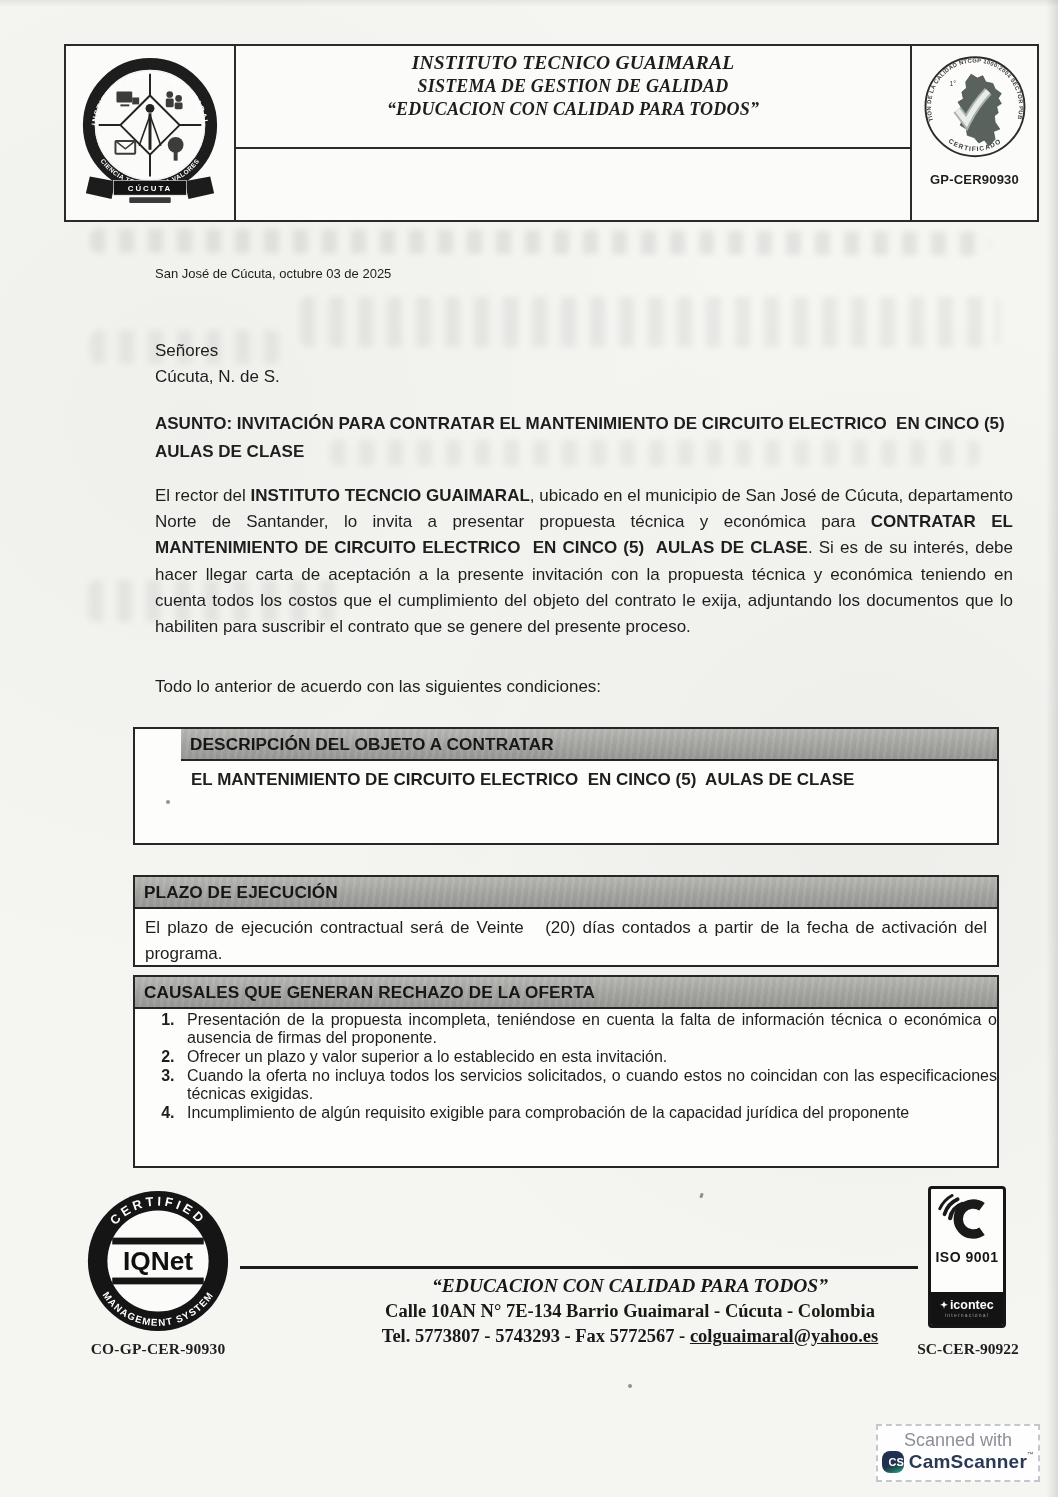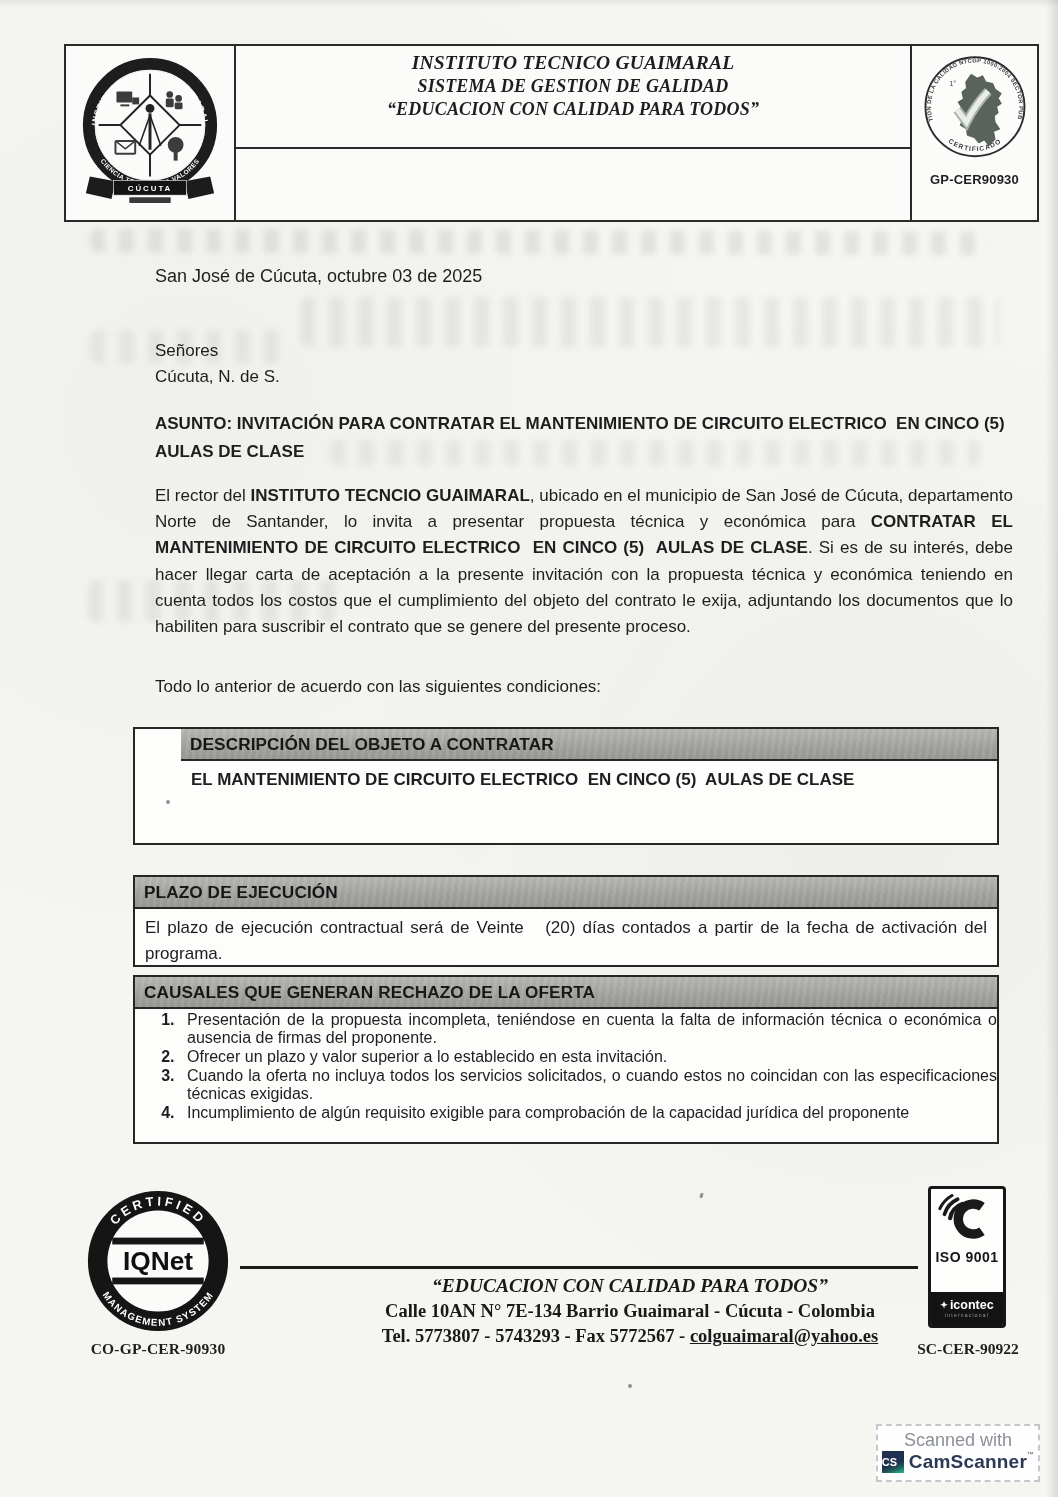--- a/index.html
+++ b/index.html
@@ -27,40 +27,40 @@
   .hb-rule{position:absolute;left:0;right:0;top:101px;border-top:2px solid #2a2a2a;}
   .hb-right{width:127px;border-left:2.5px solid #2a2a2a;position:relative;text-align:center;
     padding-top:5px;box-sizing:border-box;}
   .org-line{font-family:"Liberation Serif",serif;font-weight:bold;font-style:italic;
     font-size:18px;line-height:23.5px;letter-spacing:.2px;}
   .org-line.l1{font-size:19.5px;}
   .seal-code{font-weight:bold;font-size:13px;margin-top:1px;letter-spacing:.2px;}
 
   
   .abs{position:absolute;}
-  .t-date{left:155px;top:266px;font-size:18px;}
+  .t-date{left:155px;top:266px;font-size:13px;}
   .t-recipient{left:155px;top:338px;font-size:17px;line-height:26px;}
   .t-subject{left:155px;top:410px;width:868px;font-weight:bold;font-size:17px;line-height:28px;white-space:pre-wrap;}
   .t-body{left:155px;top:483px;width:858px;font-size:17px;line-height:26.2px;text-align:justify;
     white-space:pre-wrap;margin:0;}
   .bold{font-weight:bold;}
   .t-intro{left:155px;top:677px;font-size:17px;}
 
   
   .sec{position:absolute;left:133px;width:866px;border:2.2px solid #262626;background:#fdfdfc;box-sizing:border-box;}
   .sec-header{position:relative;background:linear-gradient(180deg,#b7b7b4 0%,#a4a4a1 55%,#999996 100%);
     border-bottom:2.2px solid #262626;font-weight:bold;font-size:17.2px;color:#131313;
     padding:5px 8px 4px 9px;letter-spacing:.1px;}
   .sec-header::after{content:"";position:absolute;inset:0;pointer-events:none;opacity:.5;
     background:repeating-linear-gradient(97deg,rgba(255,255,255,.09) 0 3px,rgba(0,0,0,.05) 3px 7px);}
   .sec-body{padding:6px 10px;font-size:17px;line-height:26px;text-align:justify;}
   .sec-body.bold-line{font-weight:bold;text-align:left;white-space:pre-wrap;}
   .sec1{top:727px;height:118px;padding-left:46px;}
   .sec2{top:875px;height:92px;}
-  .sec3{top:975px;height:169px;}
+  .sec3{top:975px;height:193px;}
   .sec3 ol{margin:2px 0 16px 0;padding-left:44px;}
   .sec3 li{padding-left:8px;margin-bottom:1px;text-align:justify;}
   .sec3 li::marker{font-weight:bold;}
 
   
   .iqnet-wrap{position:absolute;left:84px;top:1188px;width:148px;text-align:center;}
   .iqnet-code{position:absolute;left:70px;top:1340px;width:176px;text-align:center;
     font-family:"Liberation Serif",serif;font-weight:bold;font-size:15.5px;letter-spacing:.2px;}
   .footer-rule{position:absolute;left:240px;top:1266px;width:678px;height:2.5px;background:#1c1c1c;}
   .footer-center{position:absolute;left:300px;top:1273px;width:660px;text-align:center;
@@ -77,22 +77,22 @@
   .icontec-icon{font-size:9px;}
   .iso-bar-sub{font-size:5px;color:#8fa09d;letter-spacing:1.2px;line-height:6px;}
   .iso-code{position:absolute;left:898px;top:1340px;width:140px;text-align:center;
     font-family:"Liberation Serif",serif;font-weight:bold;font-size:15.5px;}
 
   
   .cs-badge{position:absolute;left:876px;top:1424px;width:164px;height:58px;border:2px dashed #c4c7cc;
     background:#fefefe;box-sizing:border-box;text-align:center;padding-top:6px;}
   .cs-line1{color:#8b9097;font-size:18px;line-height:16px;}
   .cs-row{display:flex;align-items:center;justify-content:center;gap:5px;margin-top:3px;}
-  .cs-icon{width:22px;height:22px;border-radius:0;color:#fff;font-weight:bold;font-size:11px;
-    display:flex;align-items:center;justify-content:flex-start;
+  .cs-icon{width:22px;height:22px;border-radius:8px;color:#fff;font-weight:bold;font-size:11px;
+    display:flex;align-items:center;justify-content:flex-end;
     background:linear-gradient(160deg,#20304f 58%,#1f5d55 76%,#2bbd9e 100%);}
   .cs-brand{color:#2a3a56;font-weight:bold;font-size:19px;letter-spacing:.2px;}
   .cs-tm{font-size:7px;color:#6a7587;vertical-align:top;}
 </style>
 </head>
 <body>
 
 <div class="page">
 
   <div class="edge-shade-right"></div>

